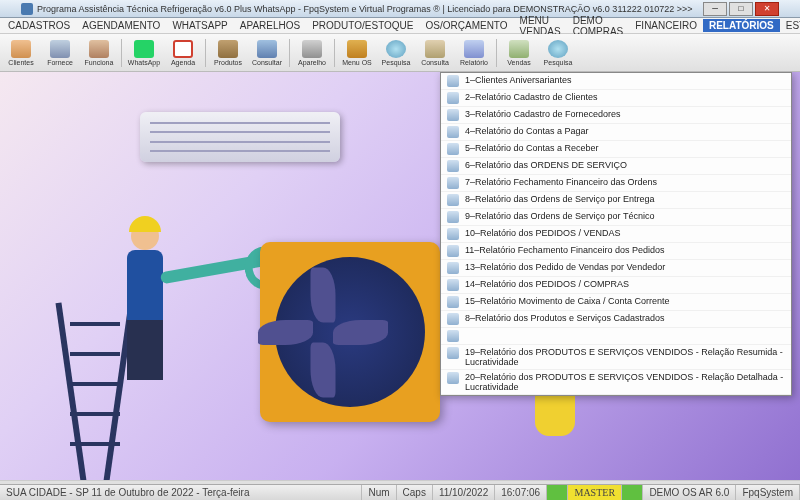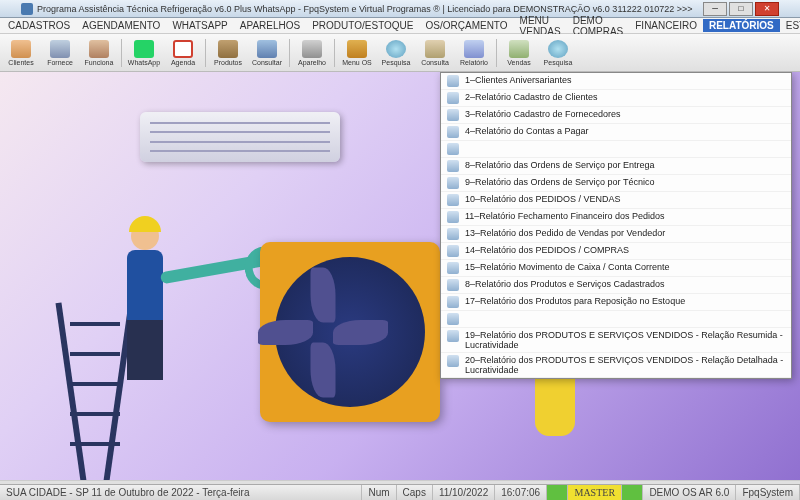--- a/index.html
+++ b/index.html
@@ -211,20 +211,29 @@
       <div class="dd-item">
         <div class="dd-icon"></div>
         <span>3–Relatório Cadastro de Fornecedores</span>
       </div>
       <div class="dd-item">
         <div class="dd-icon"></div>
         <span>4–Relatório do Contas a Pagar</span>
       </div>
       <div class="dd-item">
         <div class="dd-icon"></div>
+        <span>5–Relatório do Contas a Receber</span>
+      </div>
+      <div class="dd-item">
+        <div class="dd-icon"></div>
+        <span>6–Relatório das ORDENS DE SERVIÇO</span>
+      </div>
+      <div class="dd-item">
+        <div class="dd-icon"></div>
+        <span>7–Relatório Fechamento Financeiro das Ordens</span>
       </div>
       <div class="dd-item">
         <div class="dd-icon"></div>
         <span>8–Relatório das Ordens de Serviço por Entrega</span>
       </div>
       <div class="dd-item">
         <div class="dd-icon"></div>
         <span>9–Relatório das Ordens de Serviço por Técnico</span>
       </div>
       <div class="dd-item">
@@ -243,24 +252,20 @@
         <div class="dd-icon"></div>
         <span>14–Relatório dos PEDIDOS / COMPRAS</span>
       </div>
       <div class="dd-item">
         <div class="dd-icon"></div>
         <span>15–Relatório Movimento de Caixa / Conta Corrente</span>
       </div>
       <div class="dd-item">
         <div class="dd-icon"></div>
         <span>8–Relatório dos Produtos e Serviços Cadastrados</span>
-      </div>
-      <div class="dd-item">
-        <div class="dd-icon"></div>
-        <span>17–Relatório dos Produtos para Reposição no Estoque</span>
       </div>
       <div class="dd-item">
         <div class="dd-icon"></div>
       </div>
       <div class="dd-item">
         <div class="dd-icon"></div>
         <span>19–Relatório dos PRODUTOS E SERVIÇOS VENDIDOS - Relação Resumida - Lucratividade</span>
       </div>
       <div class="dd-item">
         <div class="dd-icon"></div>

